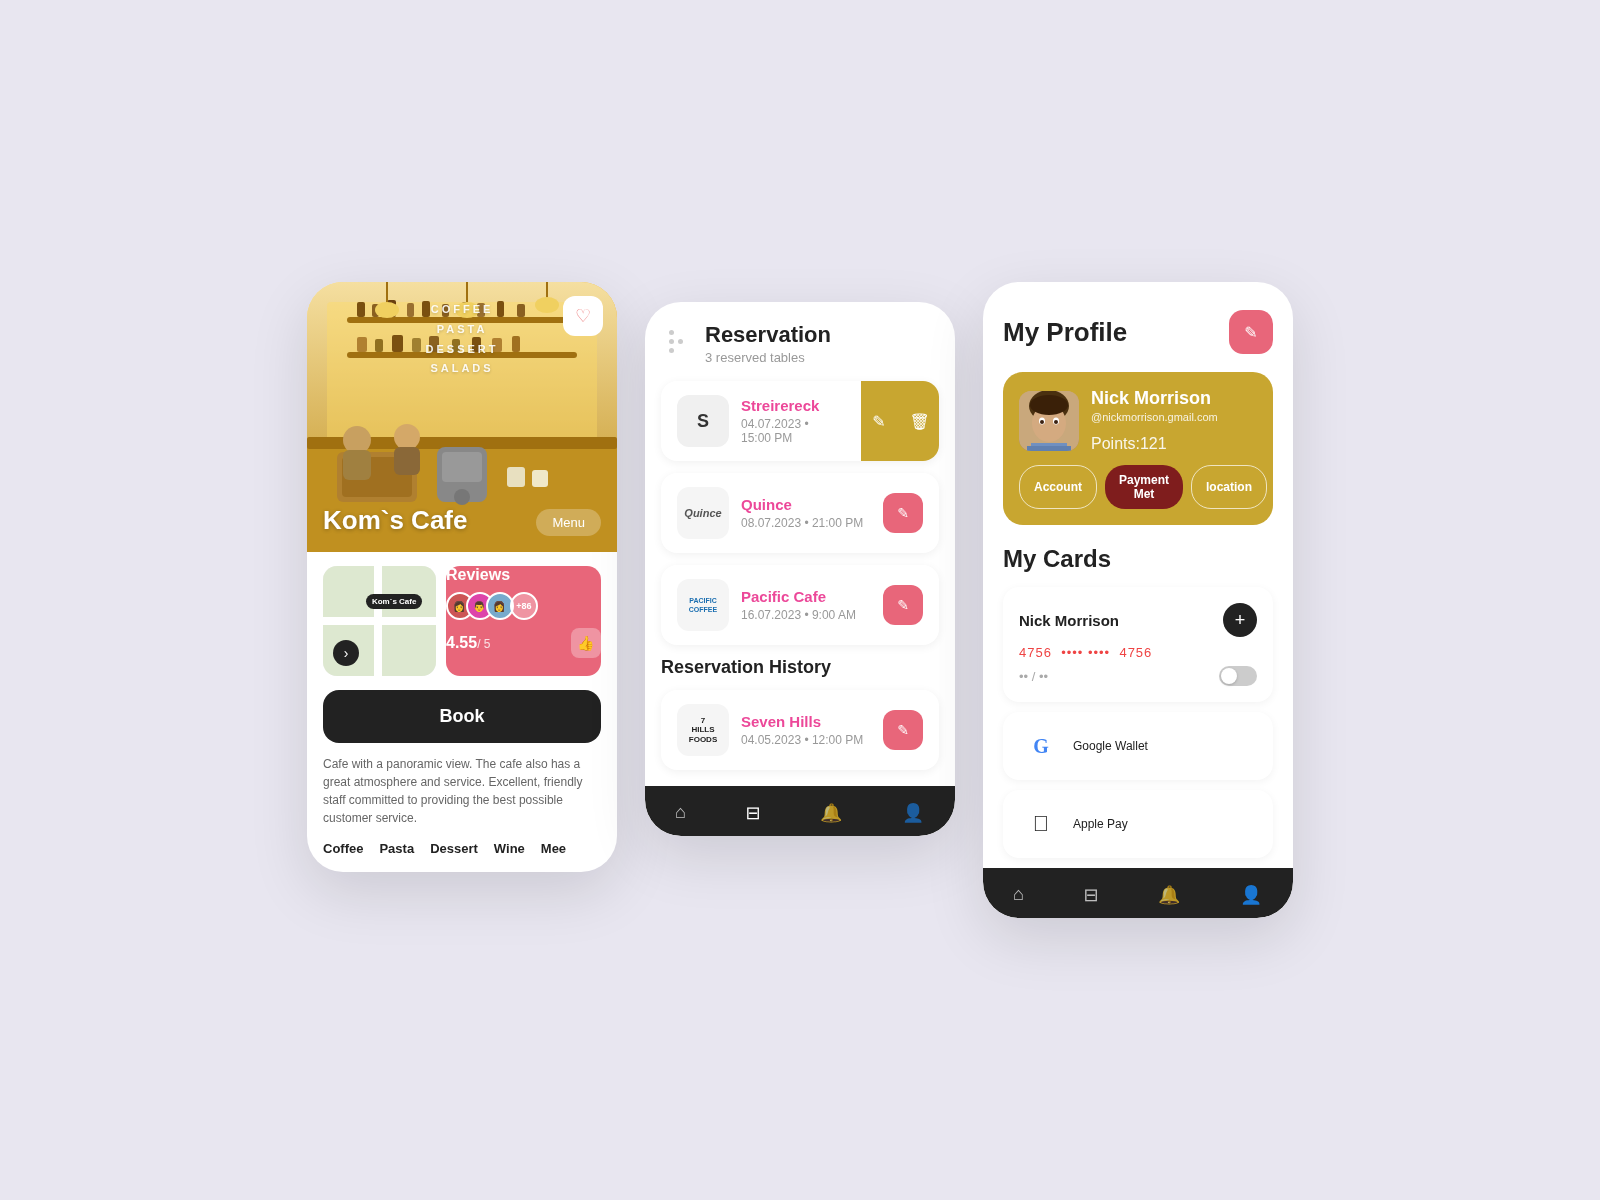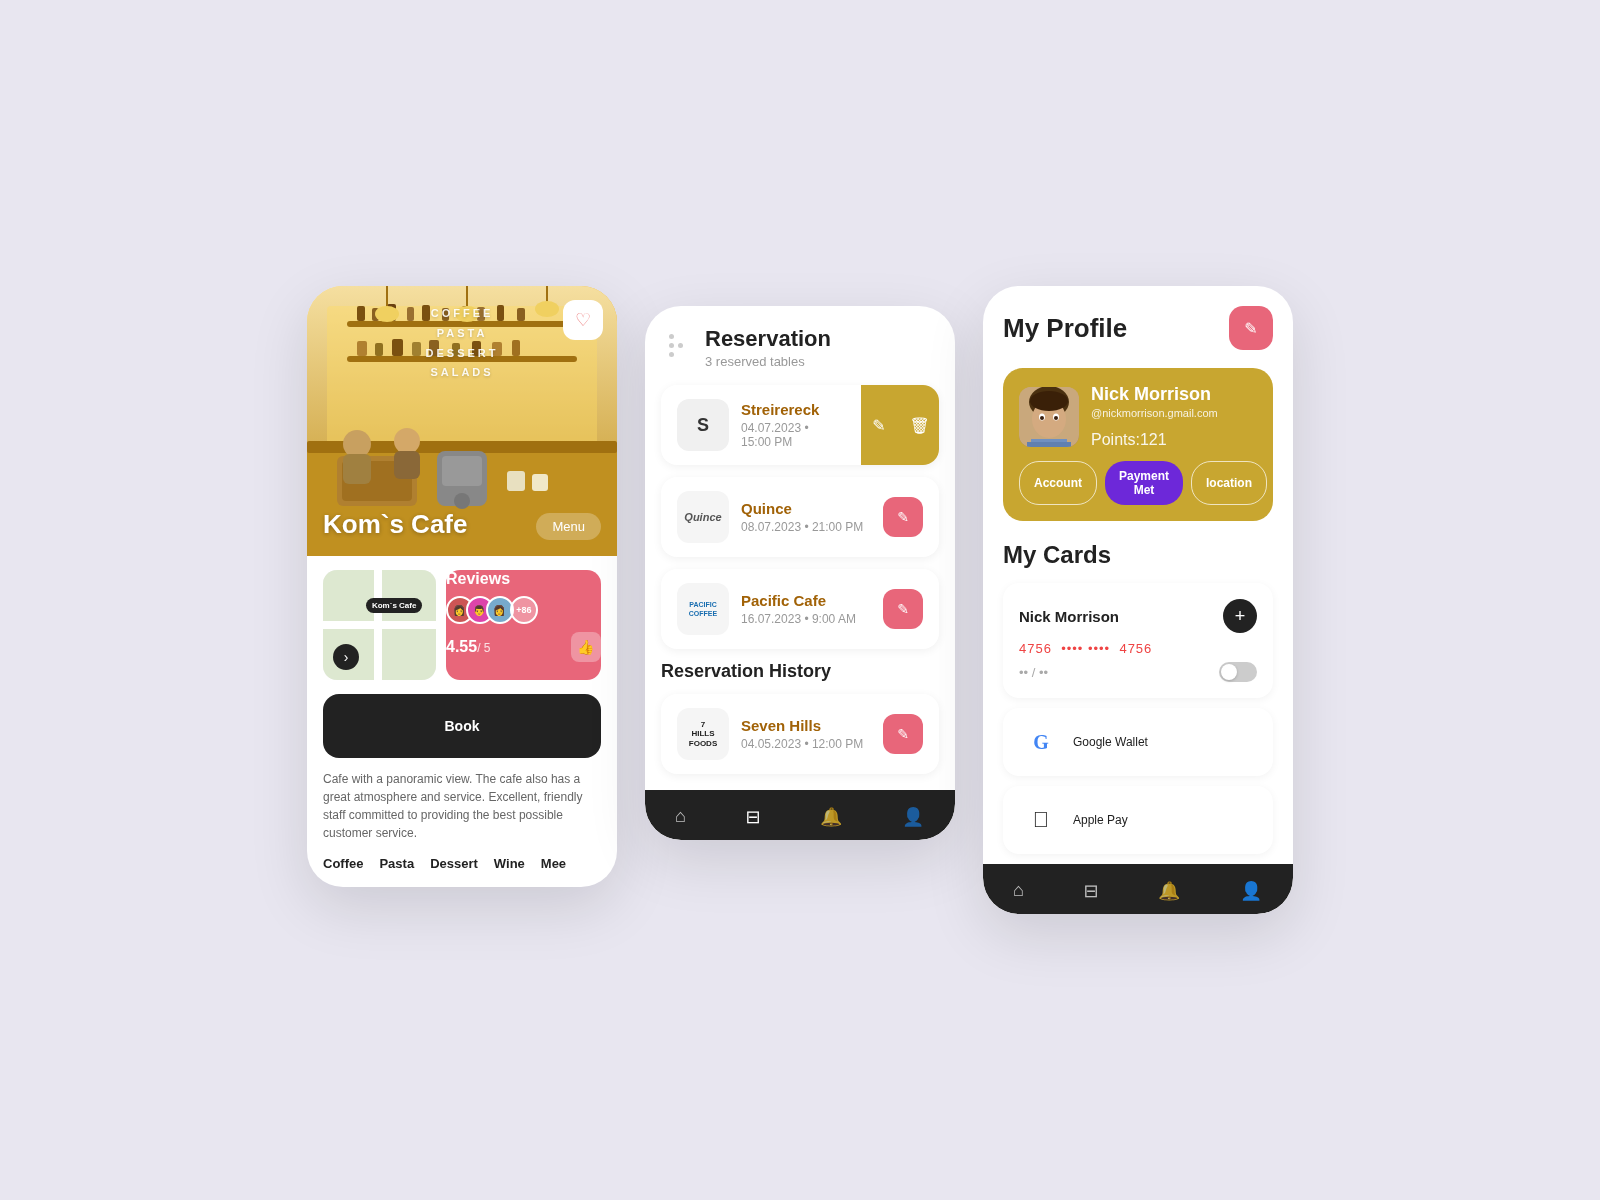--- a/index.html
+++ b/index.html
@@ -200,22 +200,22 @@
       justify-content: center;
       font-size: 14px;
       cursor: pointer;
     }
     .book-btn {
       background: #222;
       color: #fff;
       border: none;
       border-radius: 16px;
       width: 100%;
-      padding: 24px;
-      font-size: 14px;
+      padding: 16px;
+      font-size: 18px;
       font-weight: 600;
       margin-top: 14px;
       cursor: pointer;
     }
     .cafe-description {
       font-size: 12px;
       color: #666;
       line-height: 1.5;
       margin-top: 12px;
     }
@@ -287,21 +287,21 @@
       font-weight: 700;
       color: #666;
       text-align: center;
       overflow: hidden;
       flex-shrink: 0;
     }
     .res-info { flex: 1; }
     .res-name {
       font-size: 15px;
       font-weight: 600;
-      color: #a16207;
+      color: #ec4899;
     }
     .res-datetime {
       font-size: 12px;
       color: #999;
       margin-top: 3px;
     }
     .res-edit-btn {
       background: #e8667a;
       border: none;
       border-radius: 12px;
@@ -379,21 +379,21 @@
       color: #222;
       text-align: center;
       line-height: 1.2;
     }
 
     
     .screen-3 {
       width: 310px;
     }
     .screen-3-inner {
-      padding: 20px 20px 0;
+      padding: 28px 20px 0;
     }
     .profile-header {
       display: flex;
       align-items: center;
       justify-content: space-between;
       margin-bottom: 18px;
     }
     .profile-title {
       font-size: 26px;
       font-weight: 700;
@@ -469,21 +469,21 @@
       font-weight: 600;
       cursor: pointer;
       border: none;
     }
     .profile-btn.outline {
       background: transparent;
       border: 1.5px solid rgba(255,255,255,0.7);
       color: #fff;
     }
     .profile-btn.filled {
-      background: #6d28d9;
+      background: #7f1d1d;
       color: #fff;
     }
     .my-cards-title {
       font-size: 24px;
       font-weight: 700;
       color: #222;
       margin-bottom: 14px;
     }
     .card-item {
       background: #fff;

